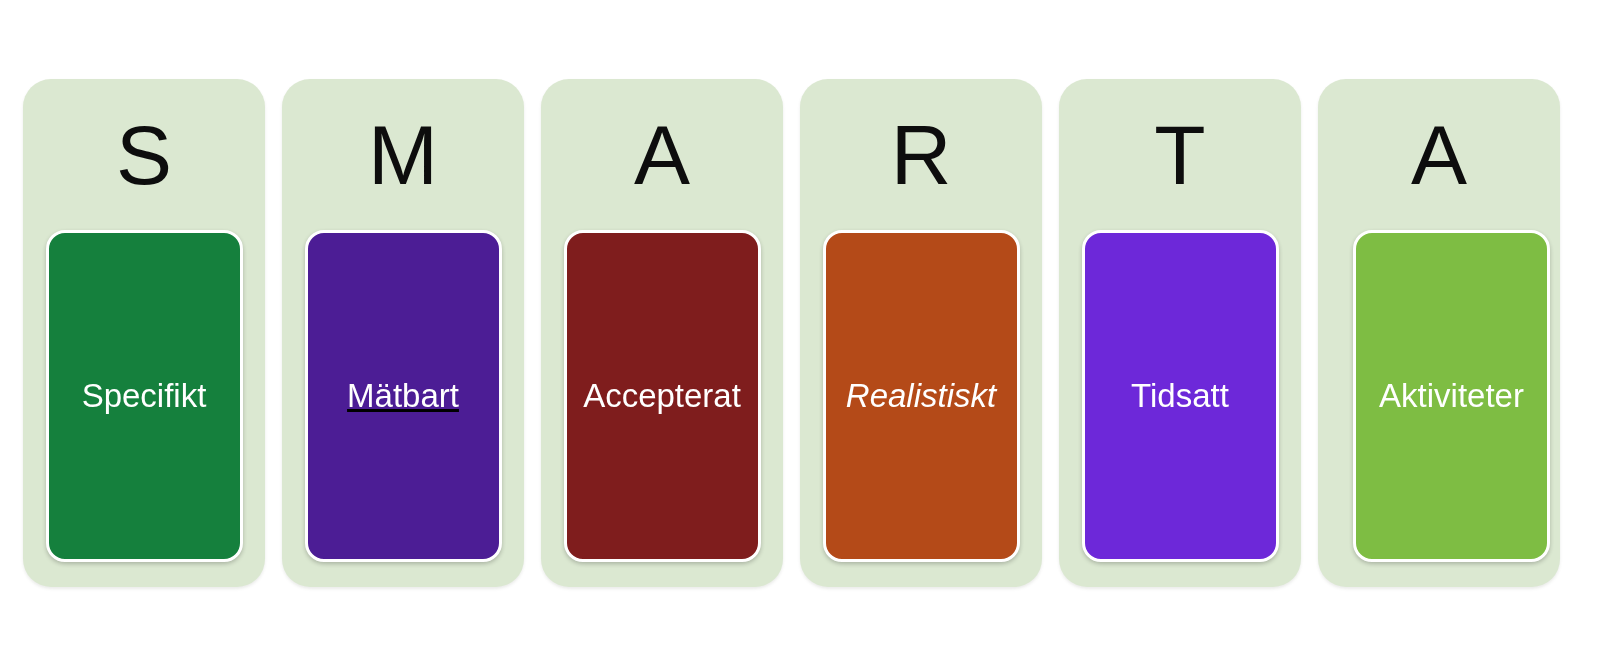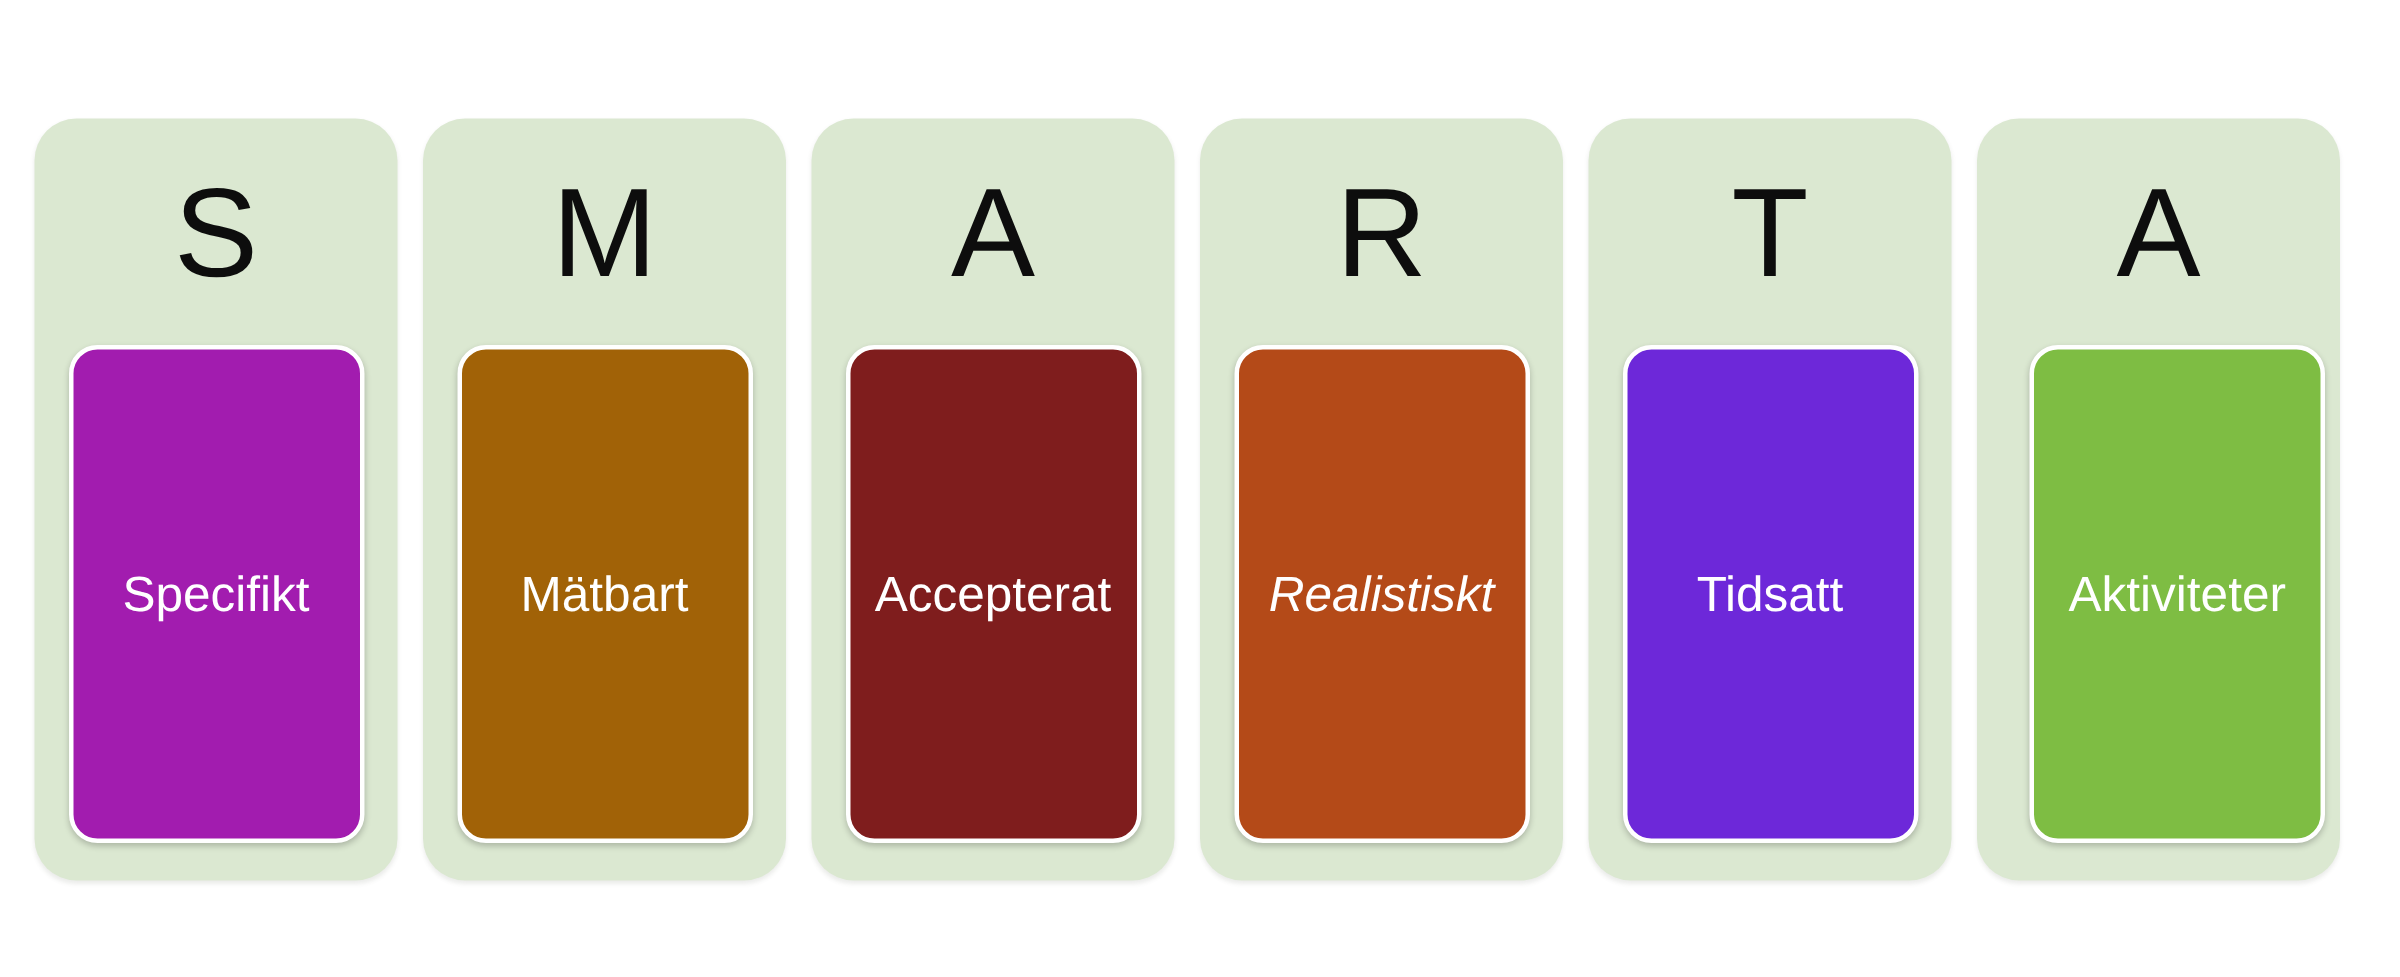--- a/index.html
+++ b/index.html
@@ -66,30 +66,30 @@
 </head>
 <body>
 
 <div class="canvas">
   <div class="columns-row">
 
     <div class="smart-column">
       <div class="letter-area">
         <span class="letter">S</span>
       </div>
-      <div class="inner-card" style="background: #a21caf;">
+      <div class="inner-card" style="background: #15803d;">
         <span class="card-label">Specifikt</span>
       </div>
     </div>
 
     <div class="smart-column">
       <div class="letter-area">
         <span class="letter">M</span>
       </div>
-      <div class="inner-card" style="background: #a16207;">
+      <div class="inner-card" style="background: #4c1d95; text-decoration: underline;">
         <span class="card-label">Mätbart</span>
       </div>
     </div>
 
     <div class="smart-column">
       <div class="letter-area">
         <span class="letter">A</span>
       </div>
       <div class="inner-card" style="background: #7f1d1d;">
         <span class="card-label">Accepterat</span>

